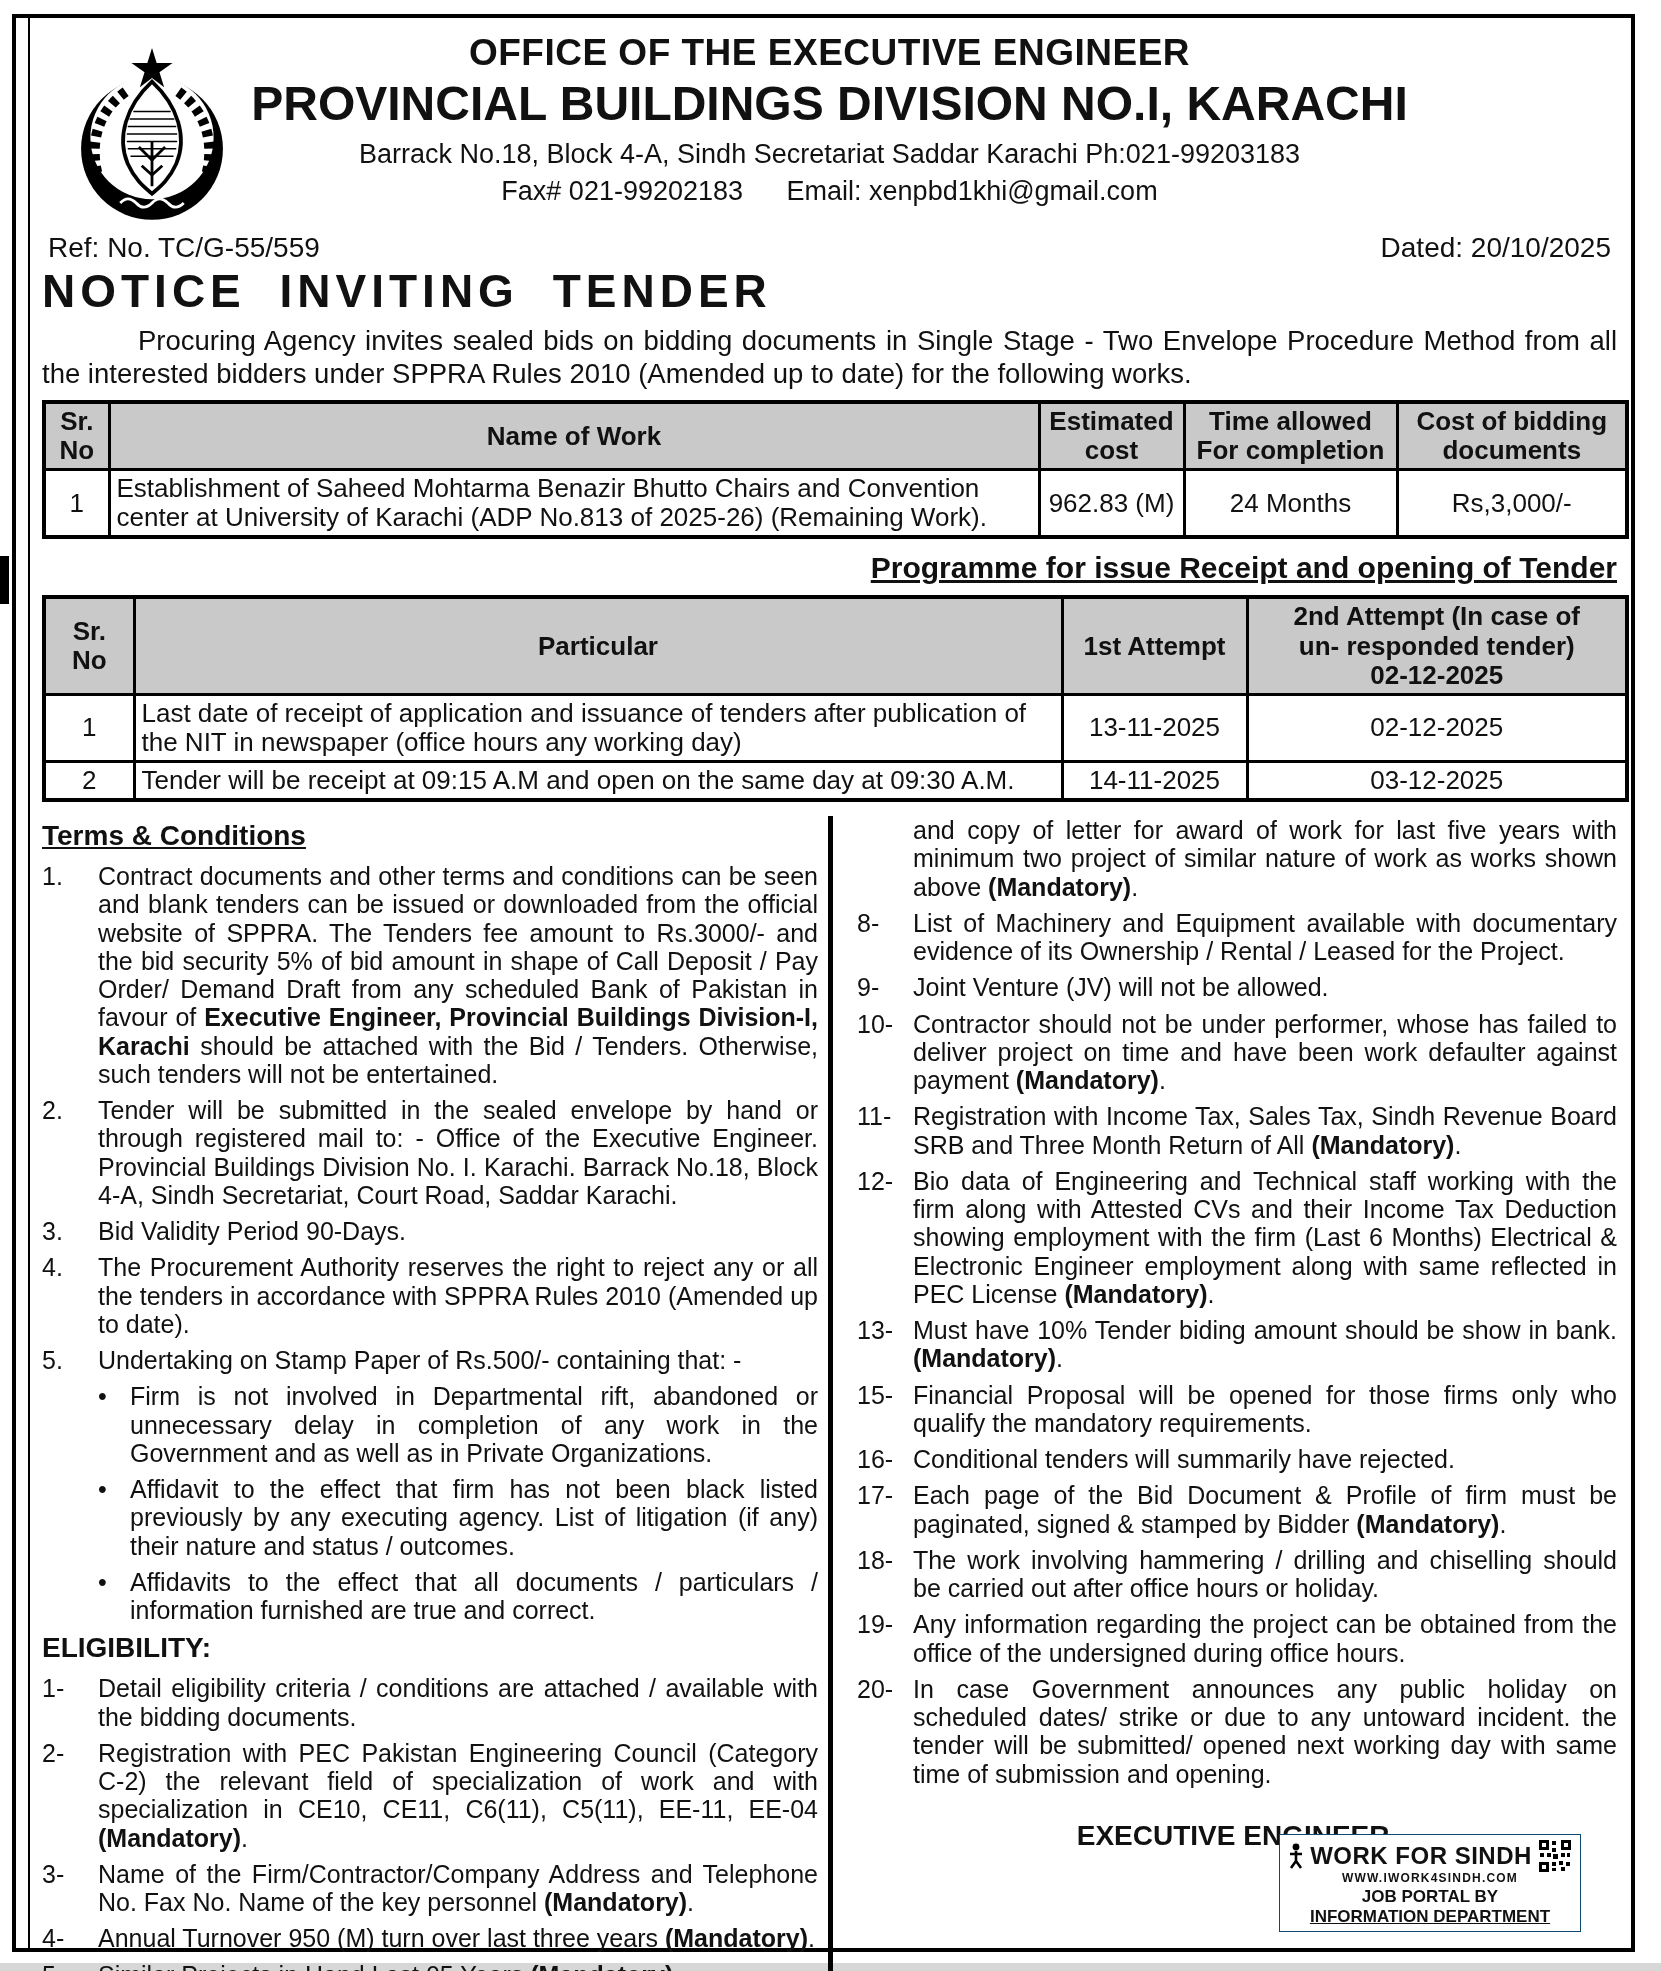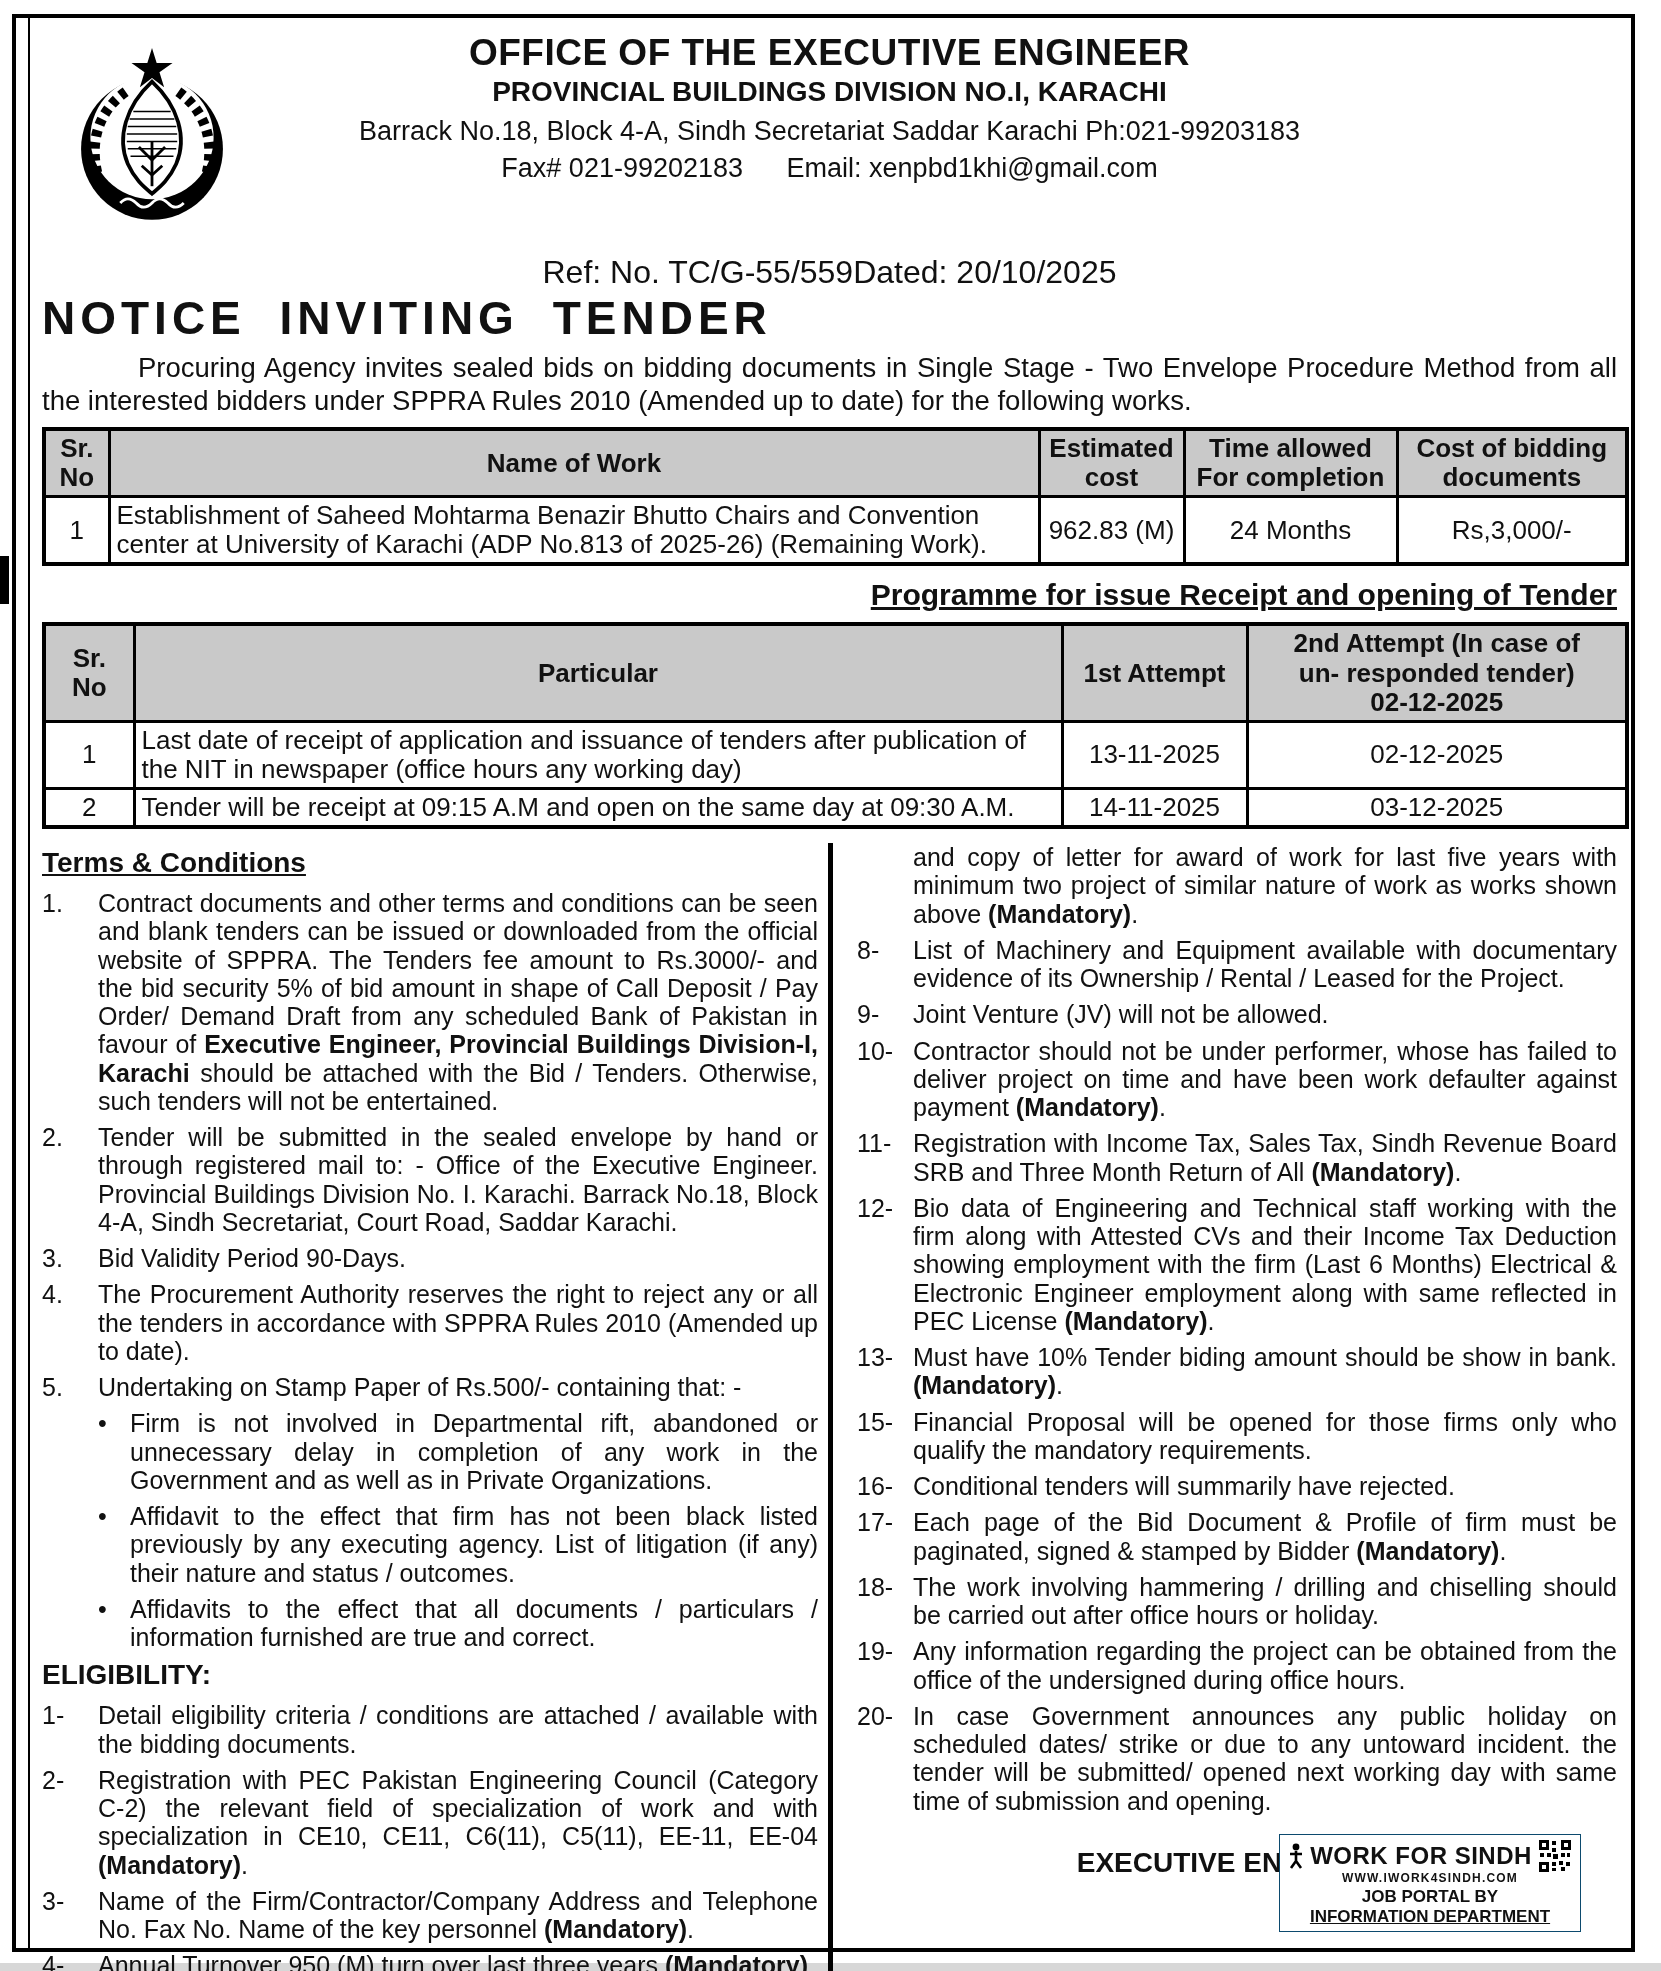--- a/index.html
+++ b/index.html
@@ -8,25 +8,25 @@
   .frame{position:absolute;left:12px;top:14px;width:1623px;height:1938px;border:4px solid #000;box-sizing:border-box;background:#fff;}
   .innerline{position:absolute;left:12px;top:0;bottom:0;width:2px;background:#000;}
   .edge-mark{position:absolute;left:0;top:556px;width:9px;height:48px;background:#000;}
   .bottom-strip{position:absolute;left:0;right:0;bottom:0;height:8px;background:#d7d7d7;}
   .content{position:absolute;left:26px;top:6px;right:14px;bottom:4px;}
 
   
   .hdr{position:relative;min-height:196px;}
   .emblem{position:absolute;left:26px;top:10px;width:168px;height:182px;}
   .org1{text-align:center;font-weight:bold;font-size:37px;letter-spacing:.5px;margin-top:8px;}
-  .org2{text-align:center;font-weight:bold;font-size:28px;margin-top:2px;}
+  .org2{text-align:center;font-weight:bold;font-size:48px;margin-top:2px;}
   .addr{text-align:center;font-size:27px;margin-top:8px;}
   .faxrow{text-align:center;font-size:27px;margin-top:6px;}
   .faxrow span{margin:0 18px;}
-  .refrow{display:flex;justify-content:center;font-size:32px;margin-top:26px;padding:0 6px;}
+  .refrow{display:flex;justify-content:space-between;font-size:28px;margin-top:4px;padding:0 6px;}
   .nit-title{font-weight:800;font-size:46px;letter-spacing:5px;word-spacing:16px;margin-top:0px;}
   .intro{font-size:27.5px;line-height:1.2;text-align:justify;text-indent:96px;margin-top:6px;}
 
   
   table{border-collapse:collapse;width:1583px;margin-top:10px;table-layout:fixed;}
   table,th,td{border:3px solid #000;}
   table{border-width:4px;}
   th{background:#c9c9c9;font-size:26px;line-height:1.12;padding:3px 4px;white-space:pre-line;font-weight:bold;}
   td{font-size:26px;line-height:1.12;padding:3px 6px;text-align:center;}
   td.l{text-align:left;}

